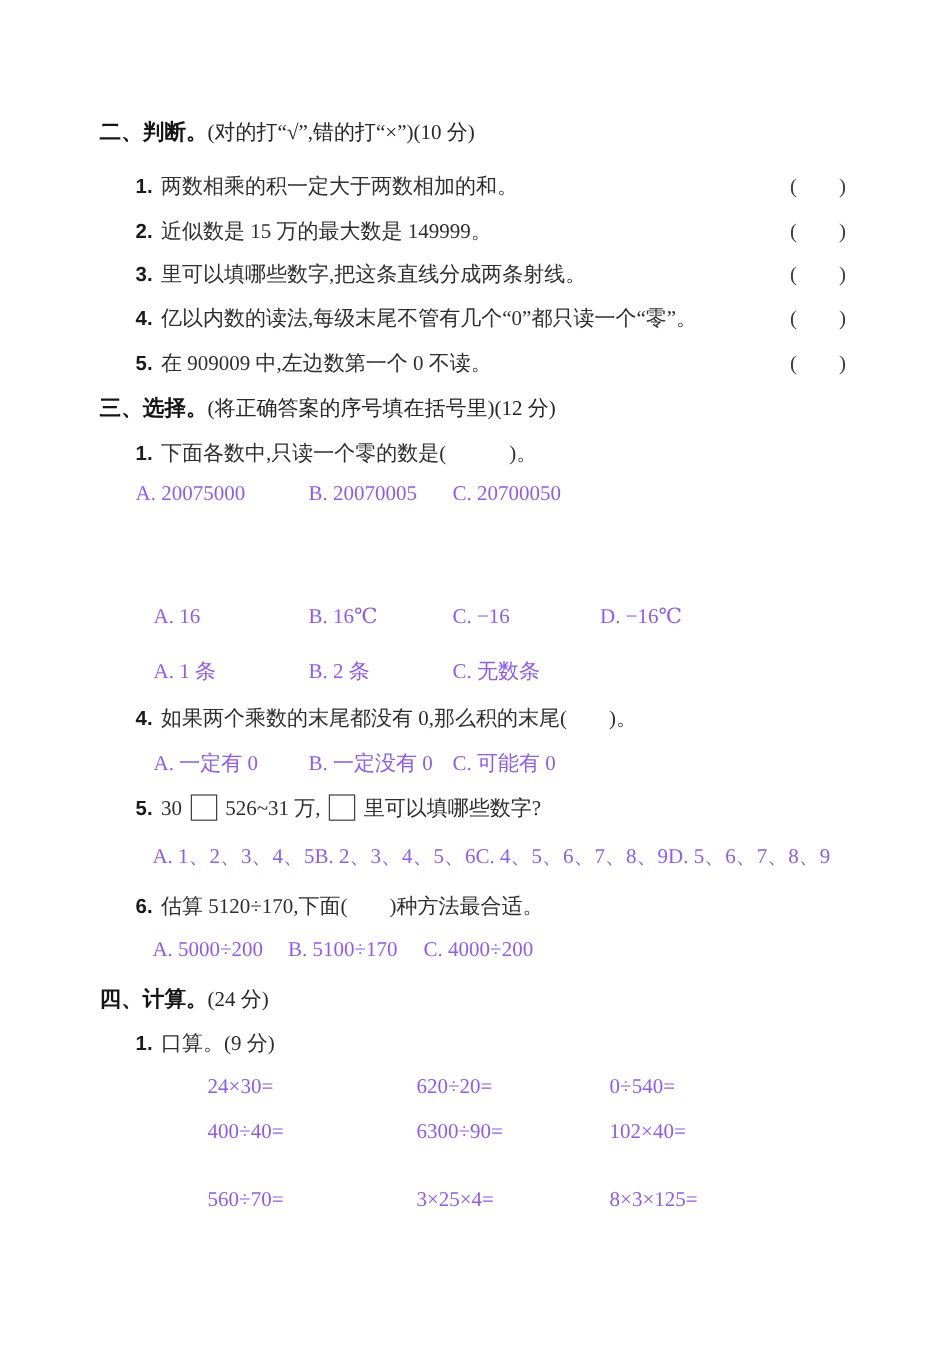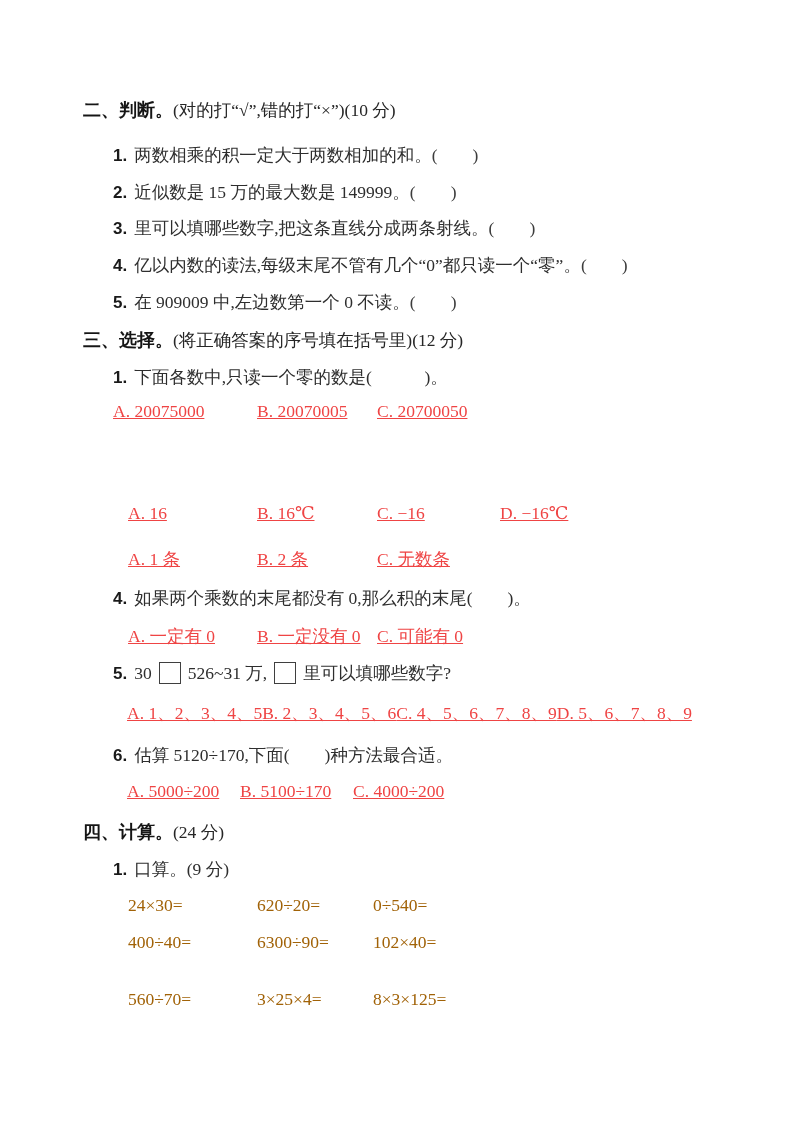--- a/index.html
+++ b/index.html
@@ -14,31 +14,31 @@
   .htitle {
     font-weight:bold; color:#151515; font-size:18px;
     font-family:"Liberation Sans","DejaVu Sans",sans-serif;
   }
   .hsub { color:#262626; }
   .qline { left:113px; }
   .qnum {
     font-weight:bold; color:#1a1a1a; margin-right:7px;
     font-family:"Liberation Sans","DejaVu Sans",sans-serif; font-size:17px;
   }
-  .jrow { left:113px; width:592px; display:flex; }
+  .jrow { left:113px; width:592px; display:flex; justify-content:space-between; }
   .bracket { color:#3c3c3c; }
   .opts { display:flex; }
-  .opt { display:inline-block; color:#ef4444;text-decoration:underline; }
+  .opt { display:inline-block; color:#8b5cf6; }
   .fill-box {
     display:inline-block; width:22px; height:22px;
     border:1.6px solid #3f3f3f; background:#ffffff;
     vertical-align:-5px; margin:0 7px;
   }
   .calcrow { left:128px; display:flex; }
-  .calc { display:inline-block; color:#a16207; }
+  .calc { display:inline-block; color:#8b5cf6;margin-left:45px; }
 </style>
 </head>
 <body>
 
 <div class="sheet">
 
   <div class="line" style="top:98px">
     <span class="htitle">二、判断。</span><span class="hsub">(对的打“√”,错的打“×”)(10 分)</span>
   </div>
 

